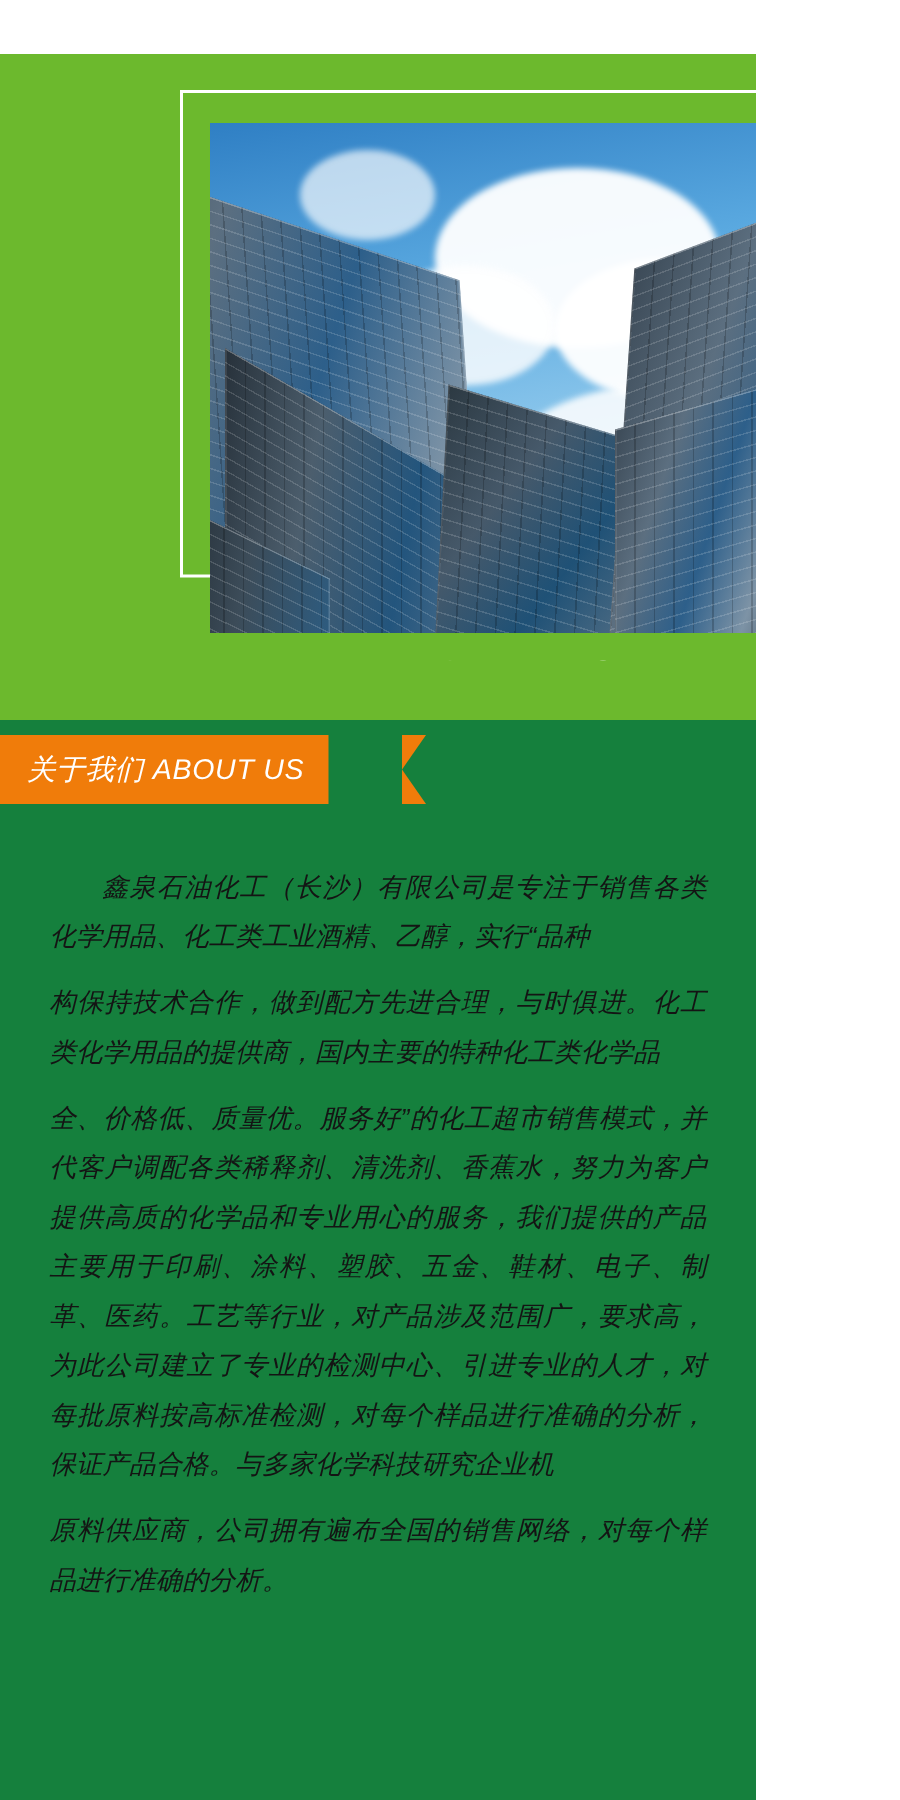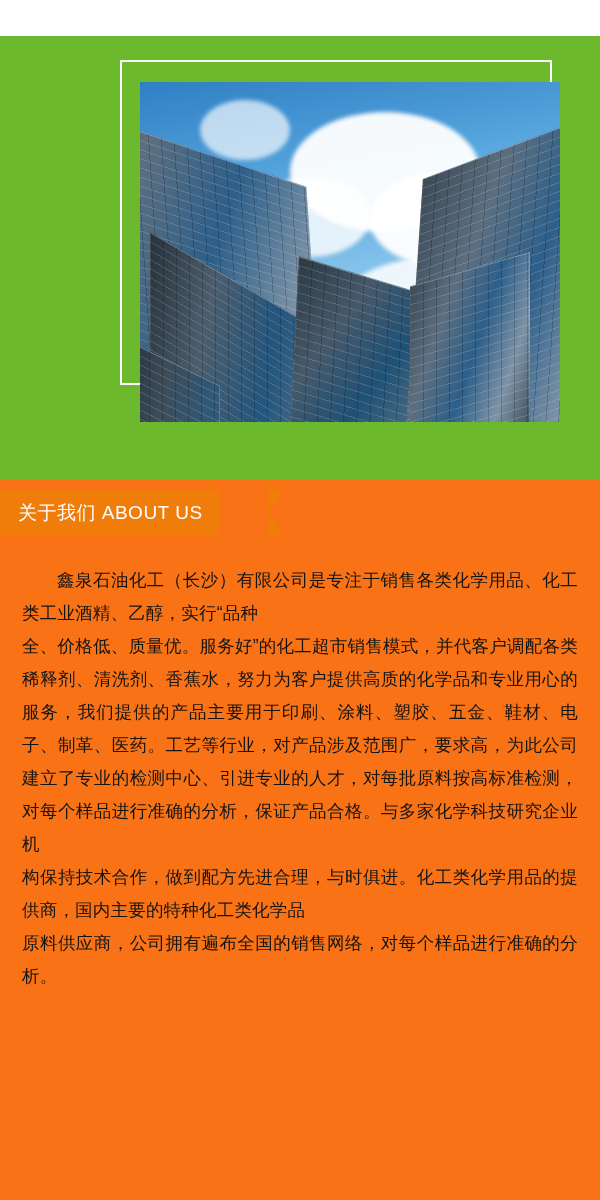--- a/index.html
+++ b/index.html
@@ -9,24 +9,25 @@
   body {
     width: 600px;
     height: 1200px;
     background: #ffffff;
     font-family: "Liberation Sans", sans-serif;
     overflow: hidden;
   }
 
   .page {
     position: relative;
-    width: 600px;
+    width: 504px;
     height: 1200px;
-    background: #f97316;
-    overflow: hidden;
+    background: #15803d;
+    overflow: hidden;
+    font-style: italic;
   }
 
   
   .hero {
     position: relative;
     width: 600px;
     height: 480px;
     background: #6cb92d;
     overflow: hidden;
   }
@@ -184,21 +185,21 @@
     border-top: 23px solid #f07c0a;
     border-bottom: 23px solid #f07c0a;
     border-right: 16px solid transparent;
   }
 
   
   .body-copy {
     padding: 14px 22px 0 22px;
   }
   .body-copy p {
-    margin: 0;
+    margin: 11px;
     font-size: 17.5px;
     line-height: 33px;
     color: #141414;
     text-align: justify;
     text-justify: inter-ideograph;
     letter-spacing: .2px;
   }
   .body-copy p.indent {
     text-indent: 2em;
   }
@@ -229,18 +230,18 @@
     </div>
   </div>
 
   <div class="section-head-wrap">
     <div class="ribbon-notch"></div>
     <div class="ribbon">关于我们 ABOUT US</div>
   </div>
 
   <div class="body-copy">
     <p class="indent">鑫泉石油化工（长沙）有限公司是专注于销售各类化学用品、化工类工业酒精、乙醇，实行“品种</p>
+    <p>构保持技术合作，做到配方先进合理，与时俱进。化工类化学用品的提供商，国内主要的特种化工类化学品</p>
     <p>全、价格低、质量优。服务好”的化工超市销售模式，并代客户调配各类稀释剂、清洗剂、香蕉水，努力为客户提供高质的化学品和专业用心的服务，我们提供的产品主要用于印刷、涂料、塑胶、五金、鞋材、电子、制革、医药。工艺等行业，对产品涉及范围广，要求高，为此公司建立了专业的检测中心、引进专业的人才，对每批原料按高标准检测，对每个样品进行准确的分析，保证产品合格。与多家化学科技研究企业机</p>
-    <p>构保持技术合作，做到配方先进合理，与时俱进。化工类化学用品的提供商，国内主要的特种化工类化学品</p>
     <p>原料供应商，公司拥有遍布全国的销售网络，对每个样品进行准确的分析。</p>
   </div>
 
 </div>
 
 </body></html>

